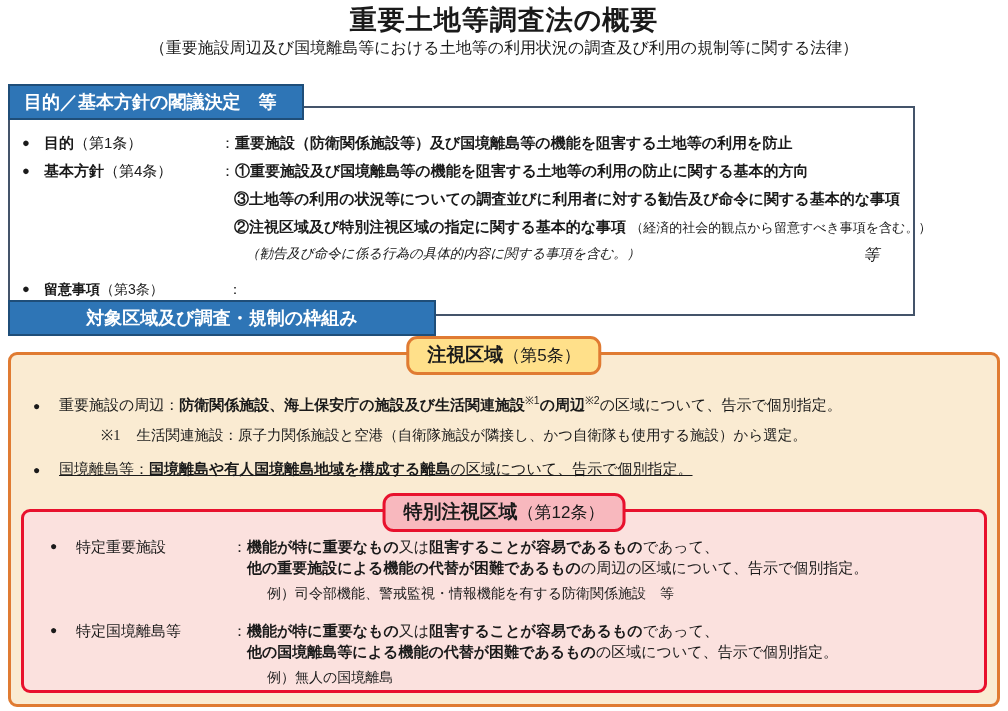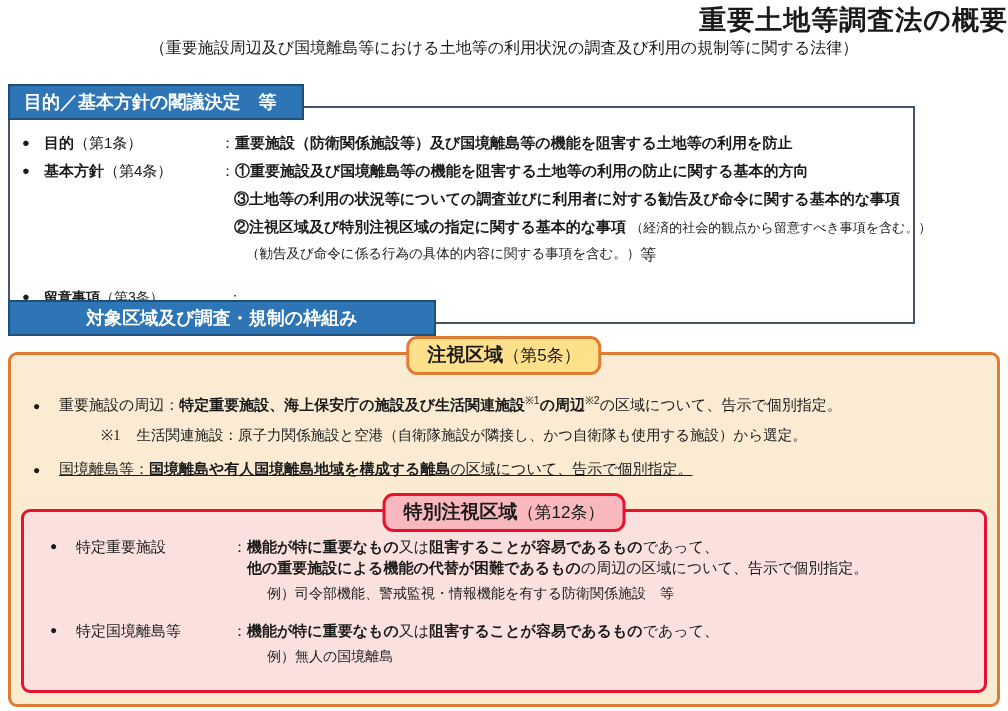--- a/index.html
+++ b/index.html
@@ -4,39 +4,39 @@
 <style>
   :root{
     --accent-blue:#2E75B6; --border-navy:#44546A; --blue-dark:#1F4E79;
     --orange:#E07B32; --cream:#FAEBD2; --gold:#FFE08A;
     --red:#E8112D; --pink-bg:#FBE1DE; --pink-label:#F8B8BE; --ink:#1A1A1A;
   }
   *{margin:0;padding:0;box-sizing:border-box;}
   body{background:#fff;font-family:"Liberation Sans",sans-serif;color:var(--ink);}
   .page{position:relative;width:1008px;height:711px;background:#fff;overflow:hidden;}
 
-  .title{position:absolute;top:2px;left:0;right:0;text-align:right;font-size:27px;font-weight:bold;letter-spacing:1px;}
+  .title{position:absolute;top:2px;left:0;right:0;text-align:center;font-size:27px;font-weight:bold;letter-spacing:1px;}
   .subtitle{position:absolute;top:38px;left:0;right:0;text-align:center;font-size:16px;}
 
   
   .sec1{position:absolute;top:84px;left:8px;width:907px;}
   .sec1-header{position:absolute;top:0;left:0;z-index:2;background:var(--accent-blue);
     border:2px solid var(--blue-dark);color:#fff;font-weight:bold;font-size:18px;
     padding:4px 26px 4px 14px;white-space:nowrap;}
   .sec1-box{margin-top:22px;border:2px solid var(--border-navy);background:#fff;
     padding:24px 6px 8px 12px;min-height:178px;}
   .s1row{display:flex;font-size:15px;line-height:22px;margin-bottom:6px;white-space:nowrap;}
   .s1head{display:inline-flex;width:198px;flex:0 0 auto;}
   .bullet{width:22px;flex:0 0 auto;font-size:13px;}
   .s1art{font-weight:normal;}
   .s1text-b{font-weight:bold;}
   .s1sub{font-size:15px;line-height:22px;margin:0 0 6px 212px;white-space:nowrap;font-weight:bold;}
   .s1note{font-weight:normal;font-size:13px;}
-  .s1sub-note{display:flex;font-weight:normal;font-size:13.5px;
-    margin-left:224px;margin-right:28px;margin-bottom:20px;}
+  .s1sub-note{display:flex;justify-content:space-between;font-weight:normal;font-size:13.5px;
+    margin-left:224px;margin-right:28px;margin-bottom:12px;font-style:italic;}
   .s1etc{font-size:16px;}
   .s1-last{font-size:14px;}
   .s1-last .s1head{width:206px;}
 
   
   .sec2-header{position:absolute;top:300px;left:8px;width:428px;background:var(--accent-blue);
     border:2px solid var(--blue-dark);color:#fff;font-weight:bold;font-size:18px;
     text-align:center;padding:4px 0;}
 
   
@@ -127,21 +127,21 @@
 
   <div class="sec2-header">対象区域及び調査・規制の枠組み</div>
 
   <div class="sec2-box">
 
     <div class="zone-label chushi-label">
       <b>注視区域</b><span class="zl-art">（第5条）</span>
     </div>
 
     <div class="z-row">
-      <span class="bullet2">●</span><span>重要施設の周辺：</span><b>特定重要施設、海上保安庁の施設及び生活関連施設</b><sup>※1</sup><b>の周辺</b><sup>※2</sup><span>の区域について、告示で個別指定。</span>
+      <span class="bullet2">●</span><span>重要施設の周辺：</span><b>防衛関係施設、海上保安庁の施設及び生活関連施設</b><sup>※1</sup><b>の周辺</b><sup>※2</sup><span>の区域について、告示で個別指定。</span>
     </div>
 
     <div class="z-note">
       <span class="z-mark">※1</span><span>生活関連施設：原子力関係施設と空港（自衛隊施設が隣接し、かつ自衛隊も使用する施設）から選定。</span>
     </div>
 
     <div class="z-row z-island">
       <span class="bullet2">●</span><span>国境離島等：</span><b>国境離島や有人国境離島地域を構成する離島</b><span>の区域について、告示で個別指定。</span>
     </div>
 
@@ -161,20 +161,21 @@
           <div class="t-example">例）司令部機能、警戒監視・情報機能を有する防衛関係施設　等</div>
         </div>
       </div>
 
       <div class="t-row t-row2">
         <span class="bullet2">●</span>
         <span class="t-label">特定国境離島等</span>
         <span>：</span>
         <div class="t-content">
           <div><b>機能が特に重要なもの</b><span>又は</span><b>阻害することが容易であるもの</b><span>であって、</span></div>
+          <div><b>他の国境離島等による機能の代替が困難であるもの</b><span>の区域について、告示で個別指定。</span></div>
           <div class="t-example">例）無人の国境離島</div>
         </div>
       </div>
 
     </div>
   </div>
 
 </div>
 
 </body></html>

